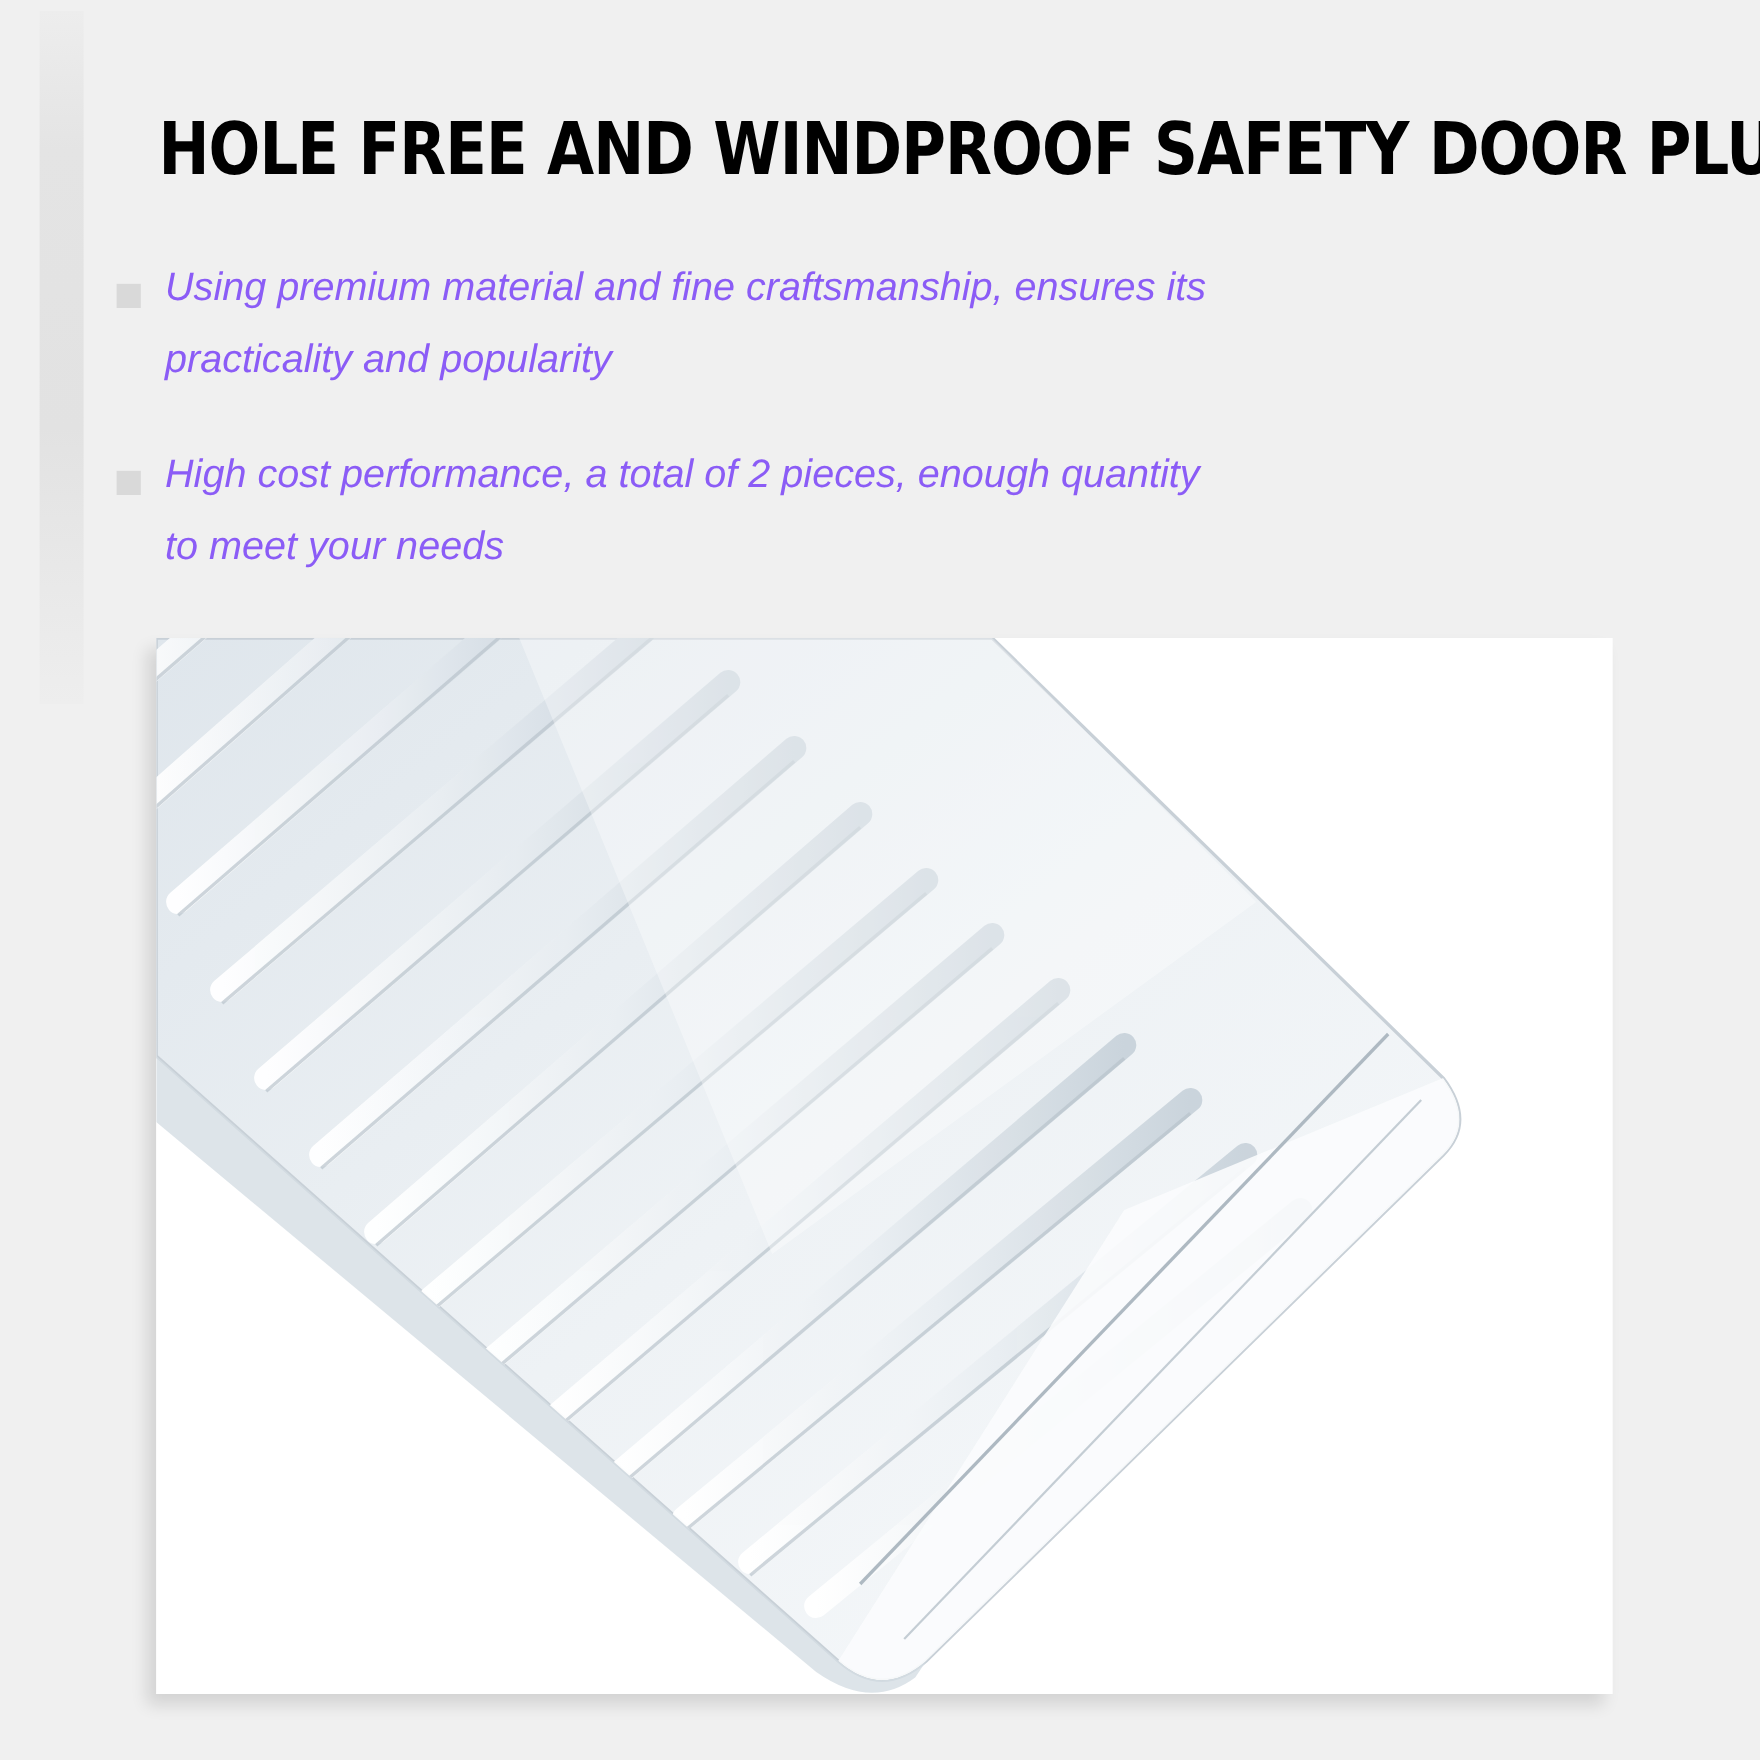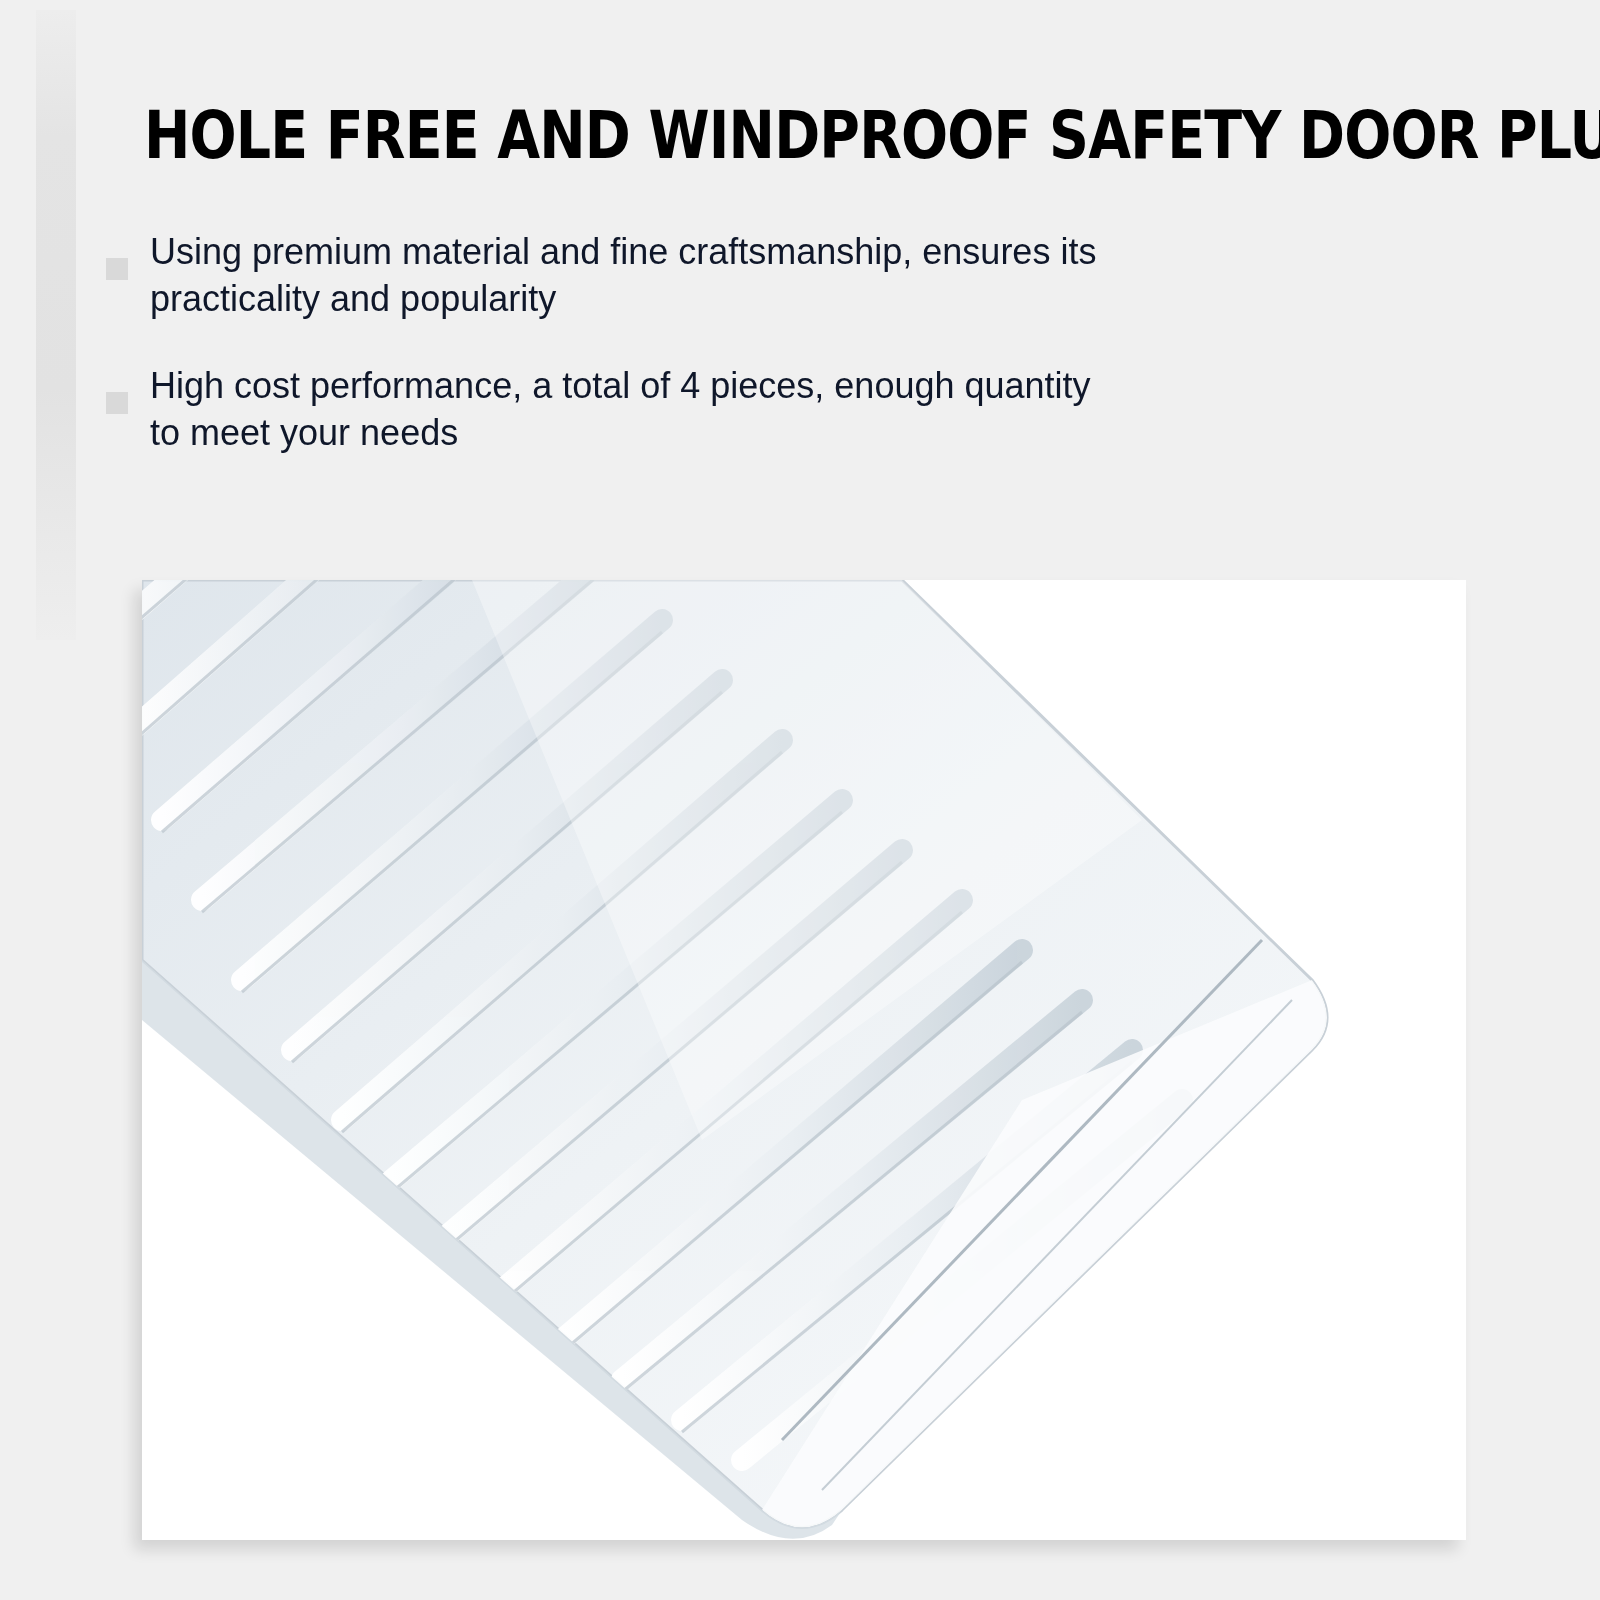--- a/index.html
+++ b/index.html
@@ -50,22 +50,23 @@
       width: 1000px;
       margin: 0;
       padding: 0;
       list-style: none;
     }
     .bullet {
       position: relative;
       padding-left: 46px;
       margin-bottom: 40px;
       font-size: 36px;
-      line-height: 47px;
-      color: #0f172a;
+      line-height: 65px;
+      color: #8b5cf6;
+      font-style: italic;
     }
     .bullet-mark {
       position: absolute;
       left: 2px;
       top: 30px;
       width: 22px;
       height: 22px;
       background: #d9d9d9;
     }
     .photo-card {
@@ -92,21 +93,21 @@
 
 <h1 class="headline">HOLE FREE AND WINDPROOF SAFETY DOOR PLUG</h1>
 
 <ul class="bullets">
   <li class="bullet">
     <span class="bullet-mark"></span>
     <span>Using premium material and fine craftsmanship, ensures its practicality and popularity</span>
   </li>
   <li class="bullet">
     <span class="bullet-mark"></span>
-    <span>High cost performance, a total of 4 pieces, enough quantity to meet your needs</span>
+    <span>High cost performance, a total of 2 pieces, enough quantity to meet your needs</span>
   </li>
 </ul>
 
 <div class="photo-card">
   <svg viewBox="0 0 1324 960" preserveAspectRatio="none">
     <defs>
       <linearGradient id="bodyGrad" x1="0" y1="0" x2="1" y2="1">
         <stop offset="0" stop-color="#dfe6ec"></stop>
         <stop offset="0.5" stop-color="#eef2f5"></stop>
         <stop offset="1" stop-color="#f7f9fb"></stop>

